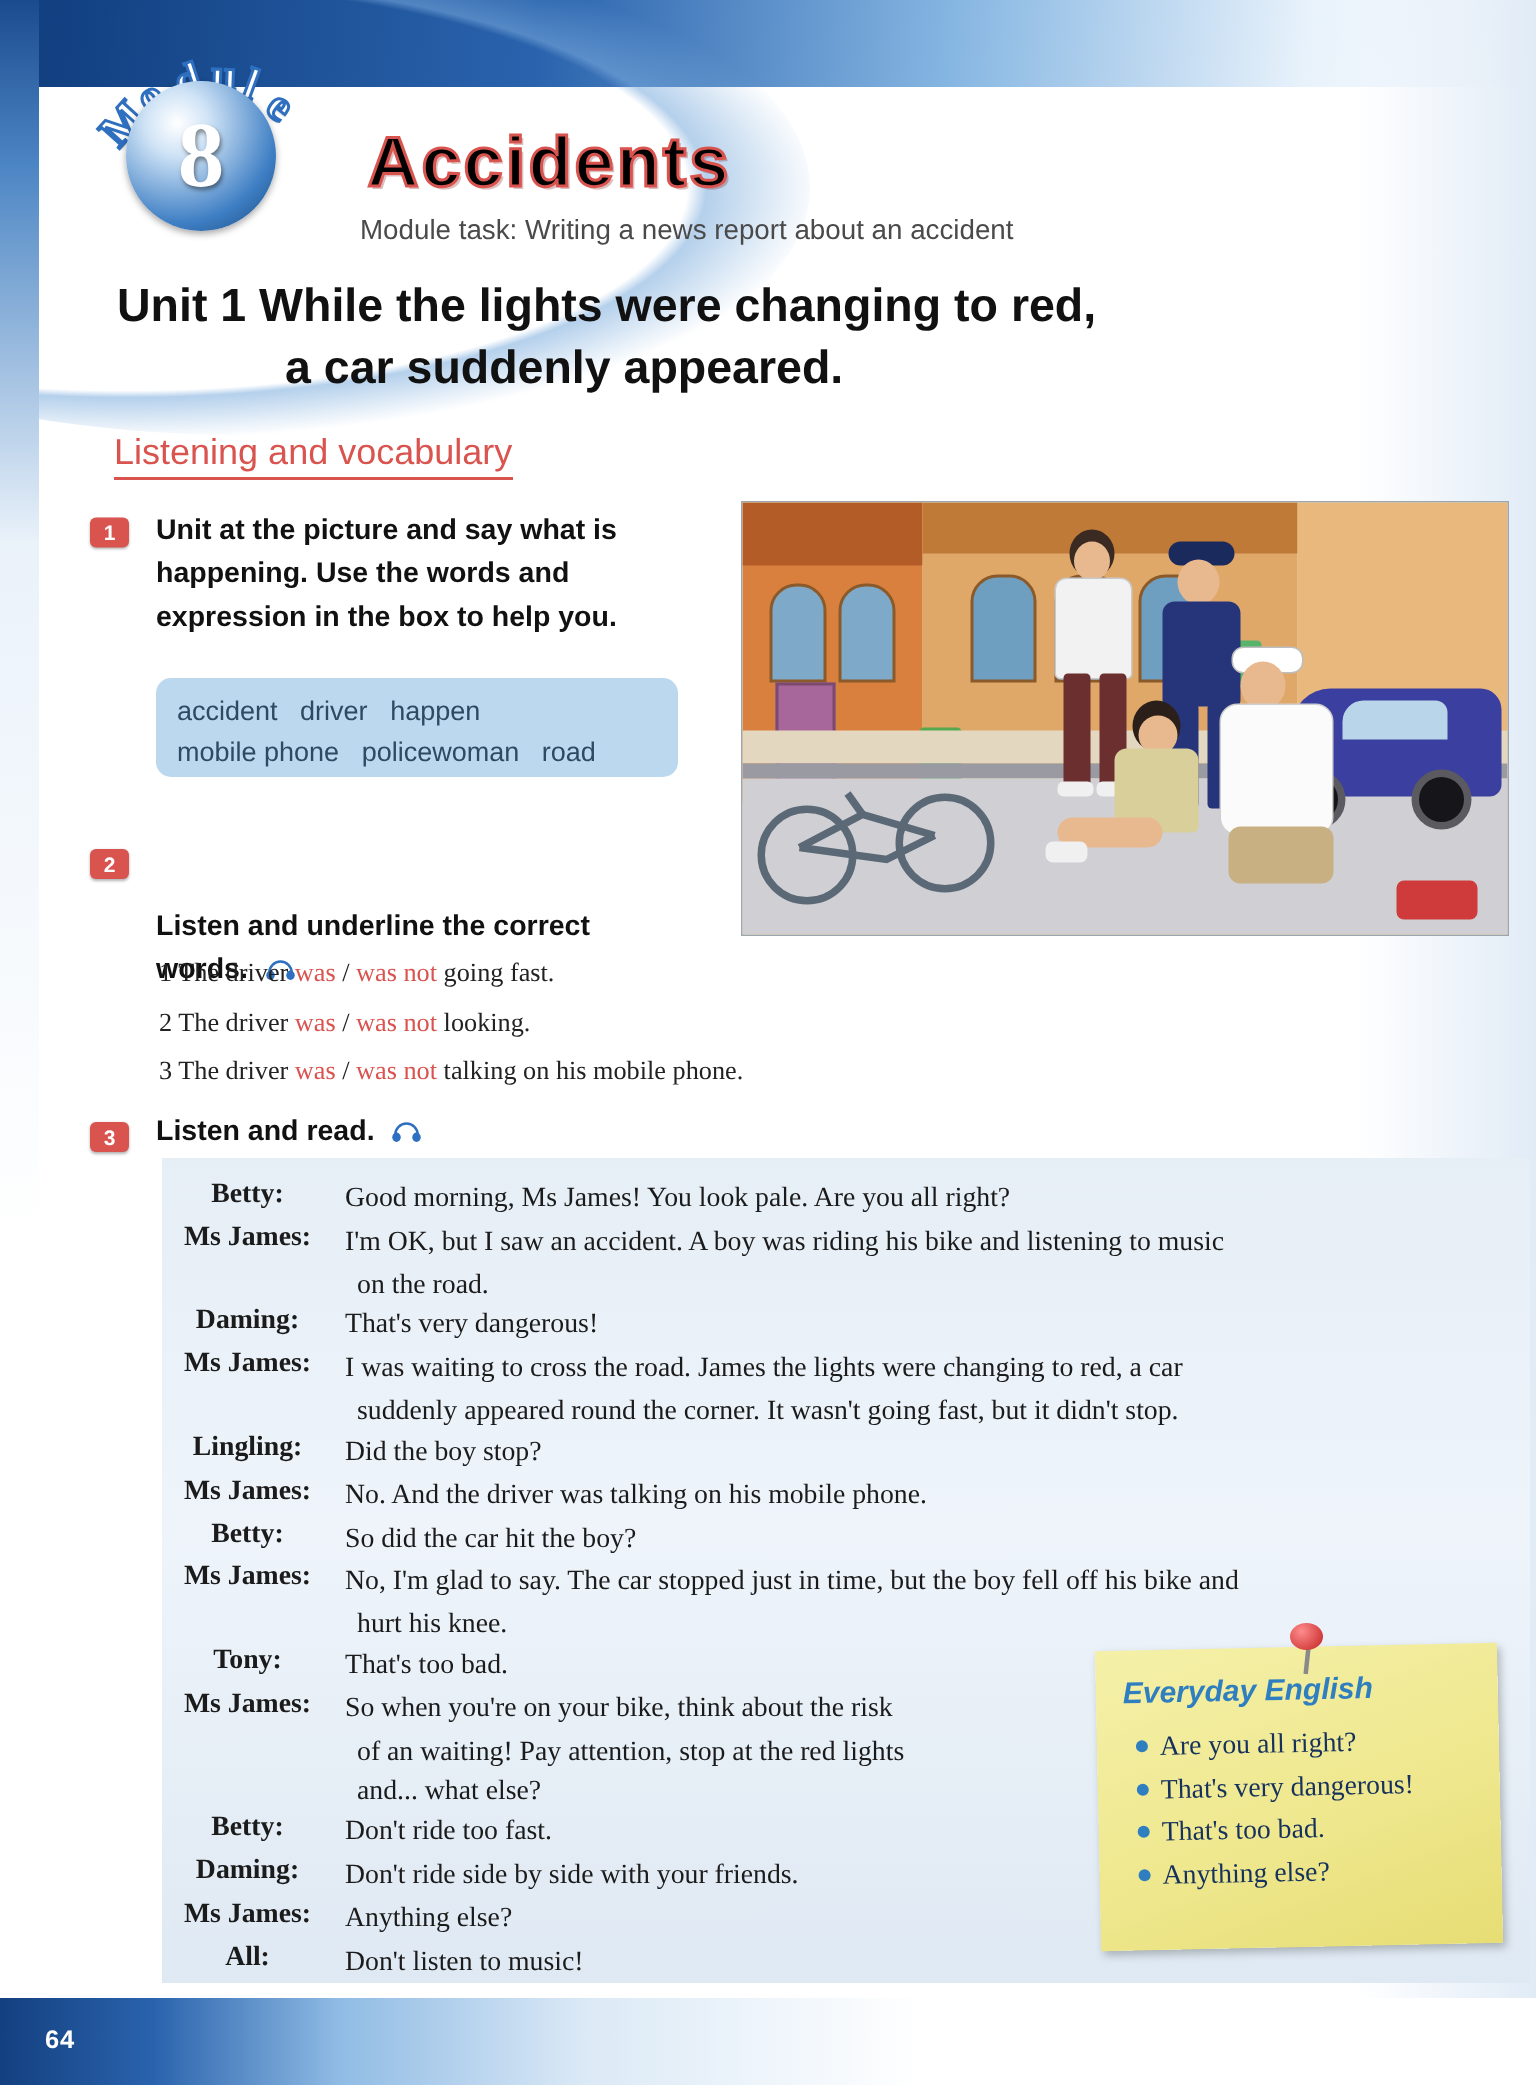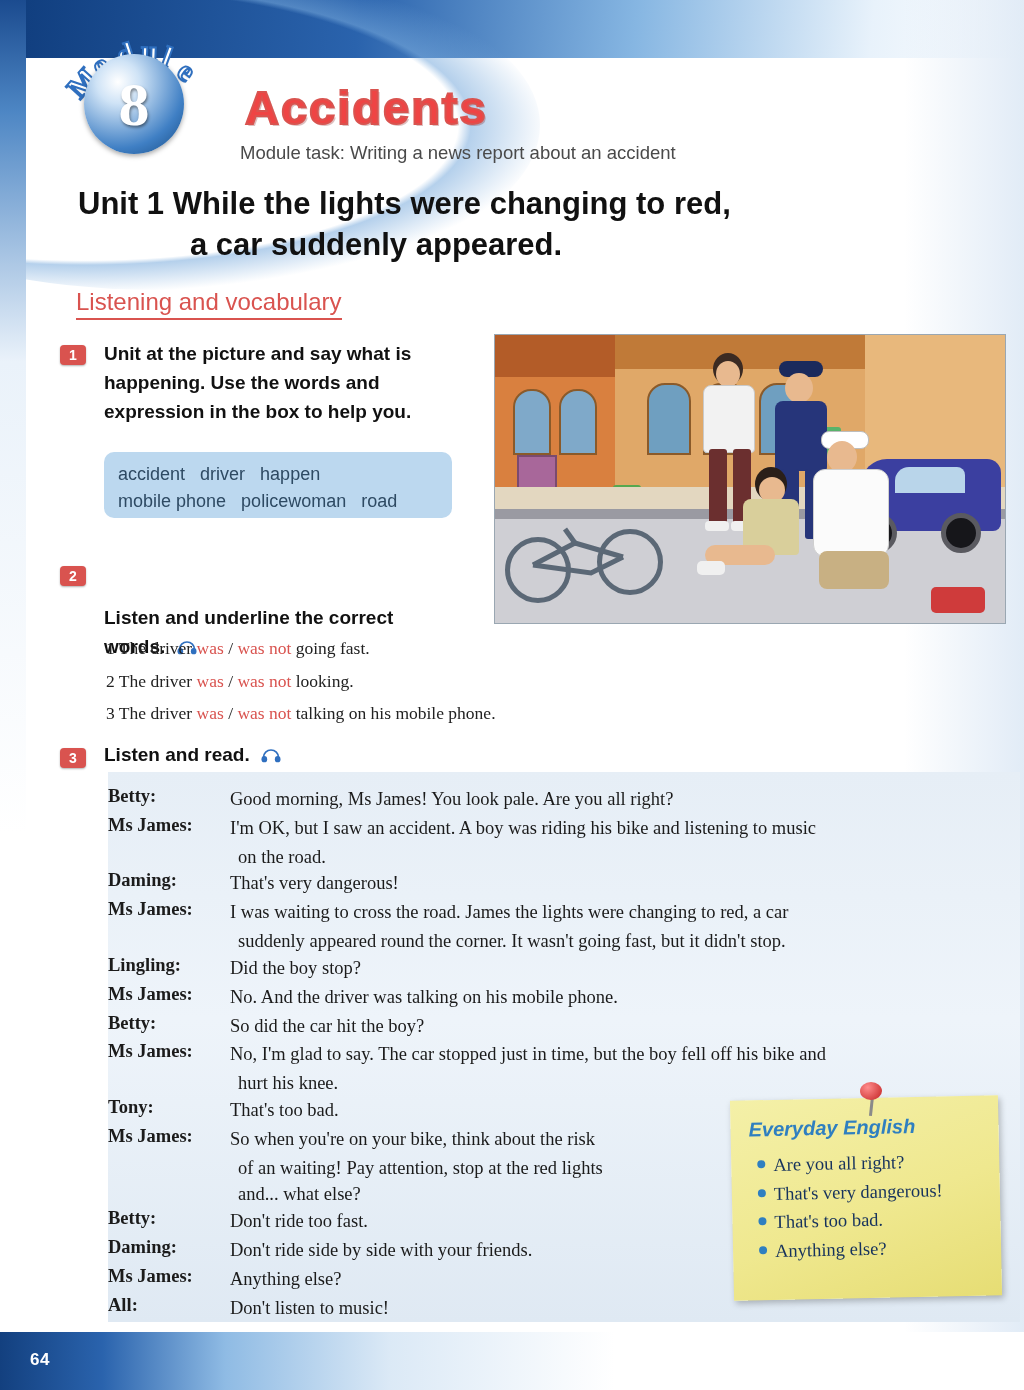--- a/index.html
+++ b/index.html
@@ -63,21 +63,21 @@
     position:absolute;font-style:normal;font-weight:bold;font-size:30px;
     color:#ffffff;-webkit-text-stroke:2px #2f6fbf;
     font-family:"Liberation Serif",serif;text-shadow:0 1px 2px rgba(0,0,0,.3);
   }
 
   
   .acctitle{
     position:absolute;left:245px;top:80px;
     font-size:47px;font-weight:bold;letter-spacing:2px;
     font-family:"Liberation Sans",sans-serif;
-    color:#ef4444;
+    color:#000000;
     -webkit-text-stroke:2px #d9534f;
     text-shadow:2px 2px 0 rgba(120,0,0,.25);
   }
   .moduletask{
     position:absolute;left:240px;top:142px;font-size:18.5px;color:#4a4a4a;
   }
   .unittitle{
     position:absolute;left:78px;top:184px;width:880px;
     font-size:31px;font-weight:bold;color:#111111;line-height:1.32;
   }
@@ -156,21 +156,21 @@
   .fig-leg{position:absolute;border-radius:3px;}
 
   
   .dialog{
     position:absolute;left:108px;top:772px;width:912px;height:550px;
     background:linear-gradient(180deg,#e6eef6 0%,#eef4fa 45%,#dfe9f3 100%);
     font-family:"Liberation Serif",serif;
   }
   .dialog .row{display:flex;margin-bottom:2px;}
   .dialog .spk{
-    width:122px;text-align:left;padding-right:8px;box-sizing:border-box;
+    width:122px;text-align:center;padding-right:8px;box-sizing:border-box;
     font-weight:bold;font-size:18.5px;color:#1b1b1b;flex:none;
   }
   .dialog .line{font-size:18.5px;color:#1b1b1b;line-height:1.45;max-width:760px;}
   .dialog .inner{padding:14px 6px 0 0;}
   .dialog .cont{margin-left:130px;font-size:18.5px;color:#1b1b1b;line-height:1.45;max-width:760px;}
   .narrow{max-width:620px;}
 
   
   .note{
     position:absolute;left:732px;top:1098px;width:268px;height:200px;

